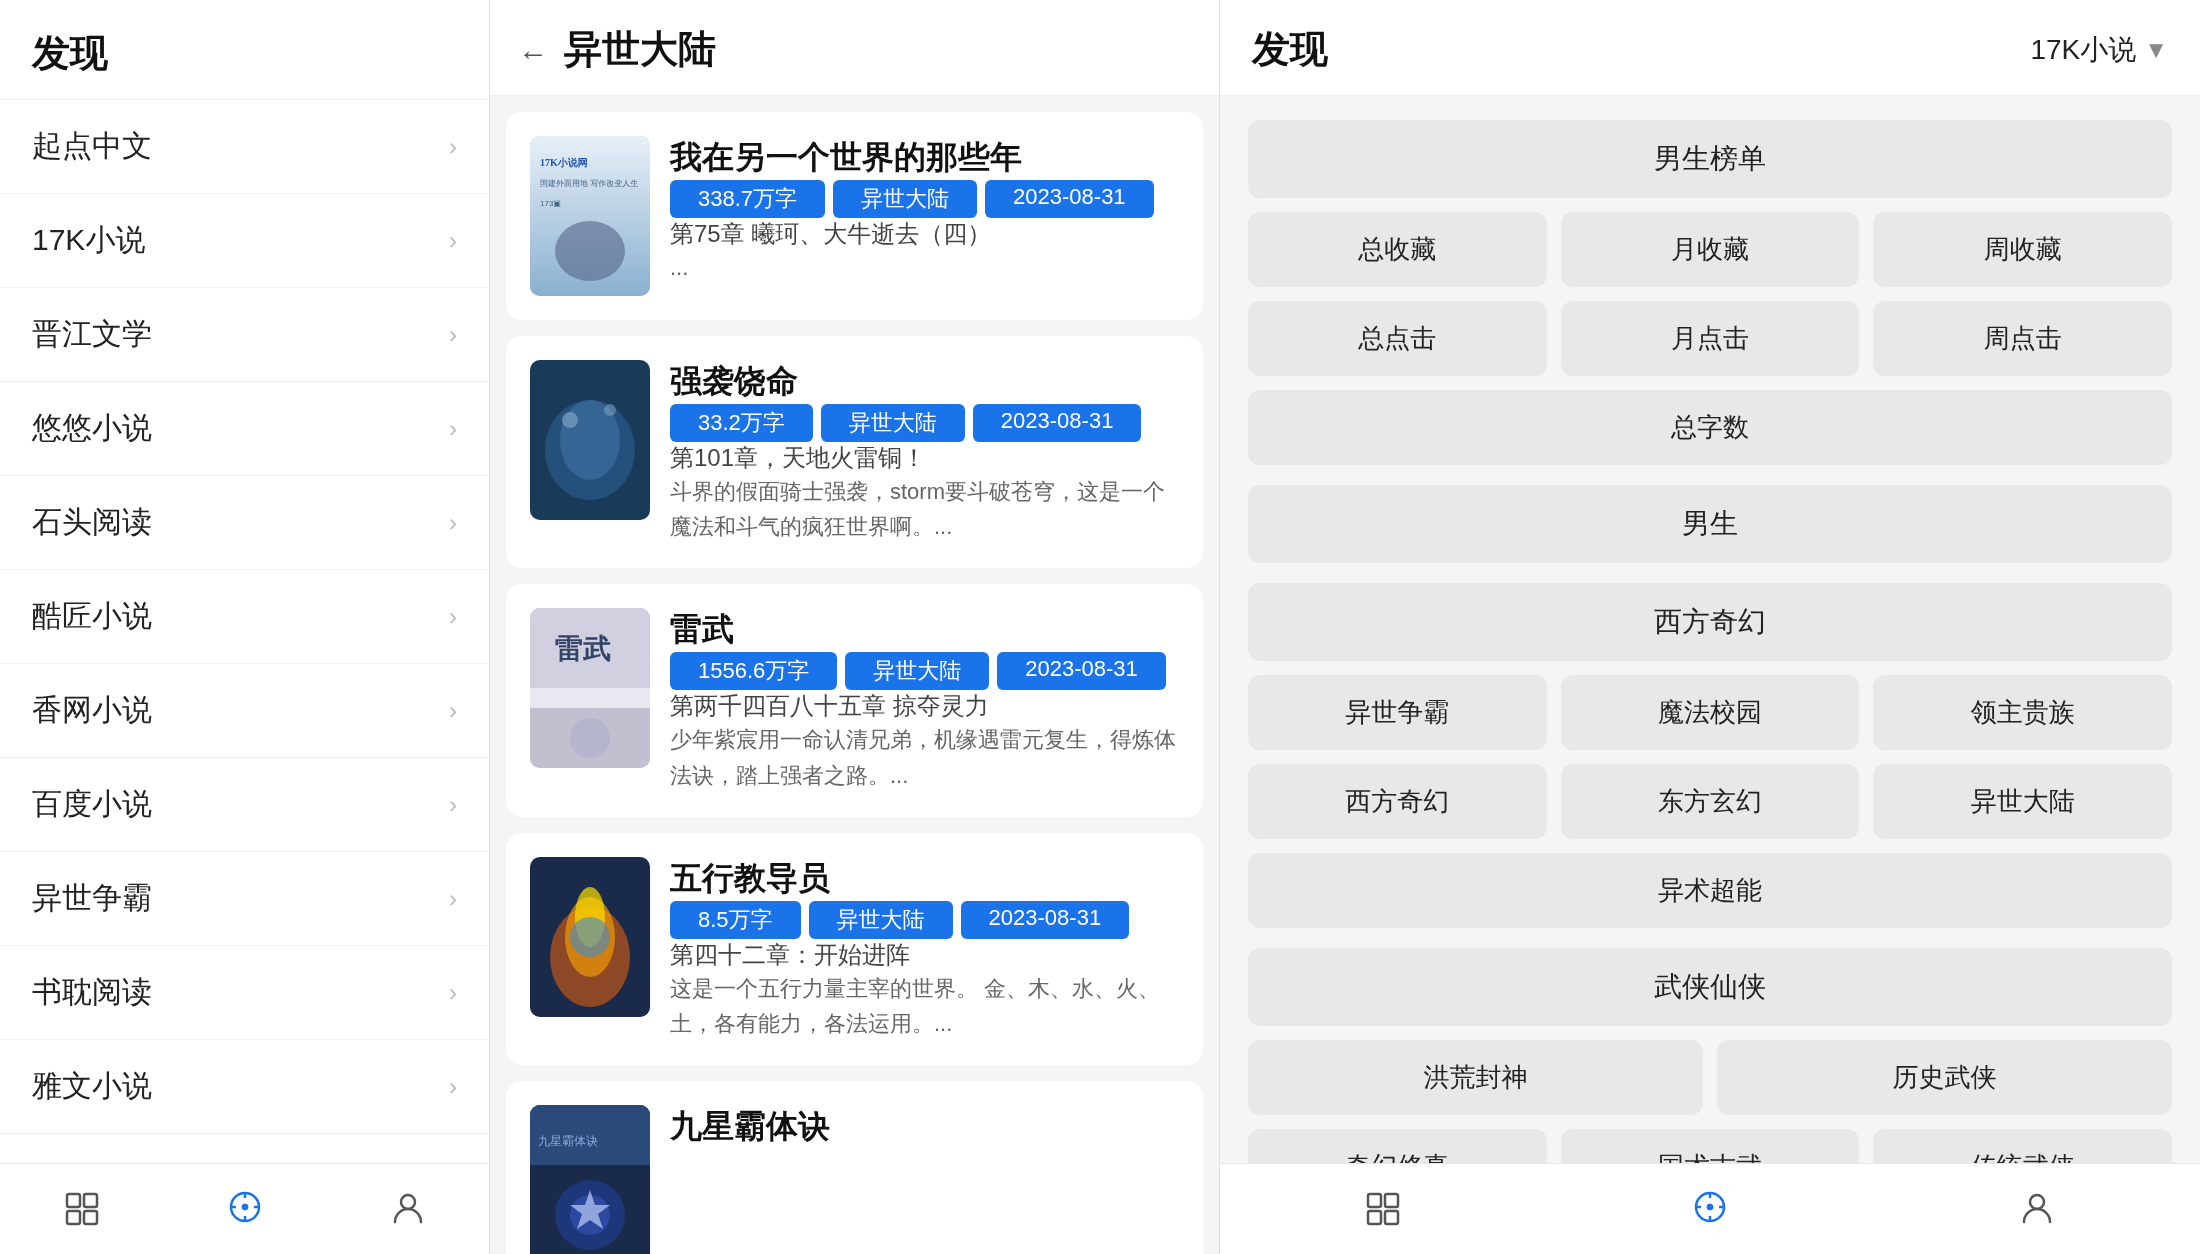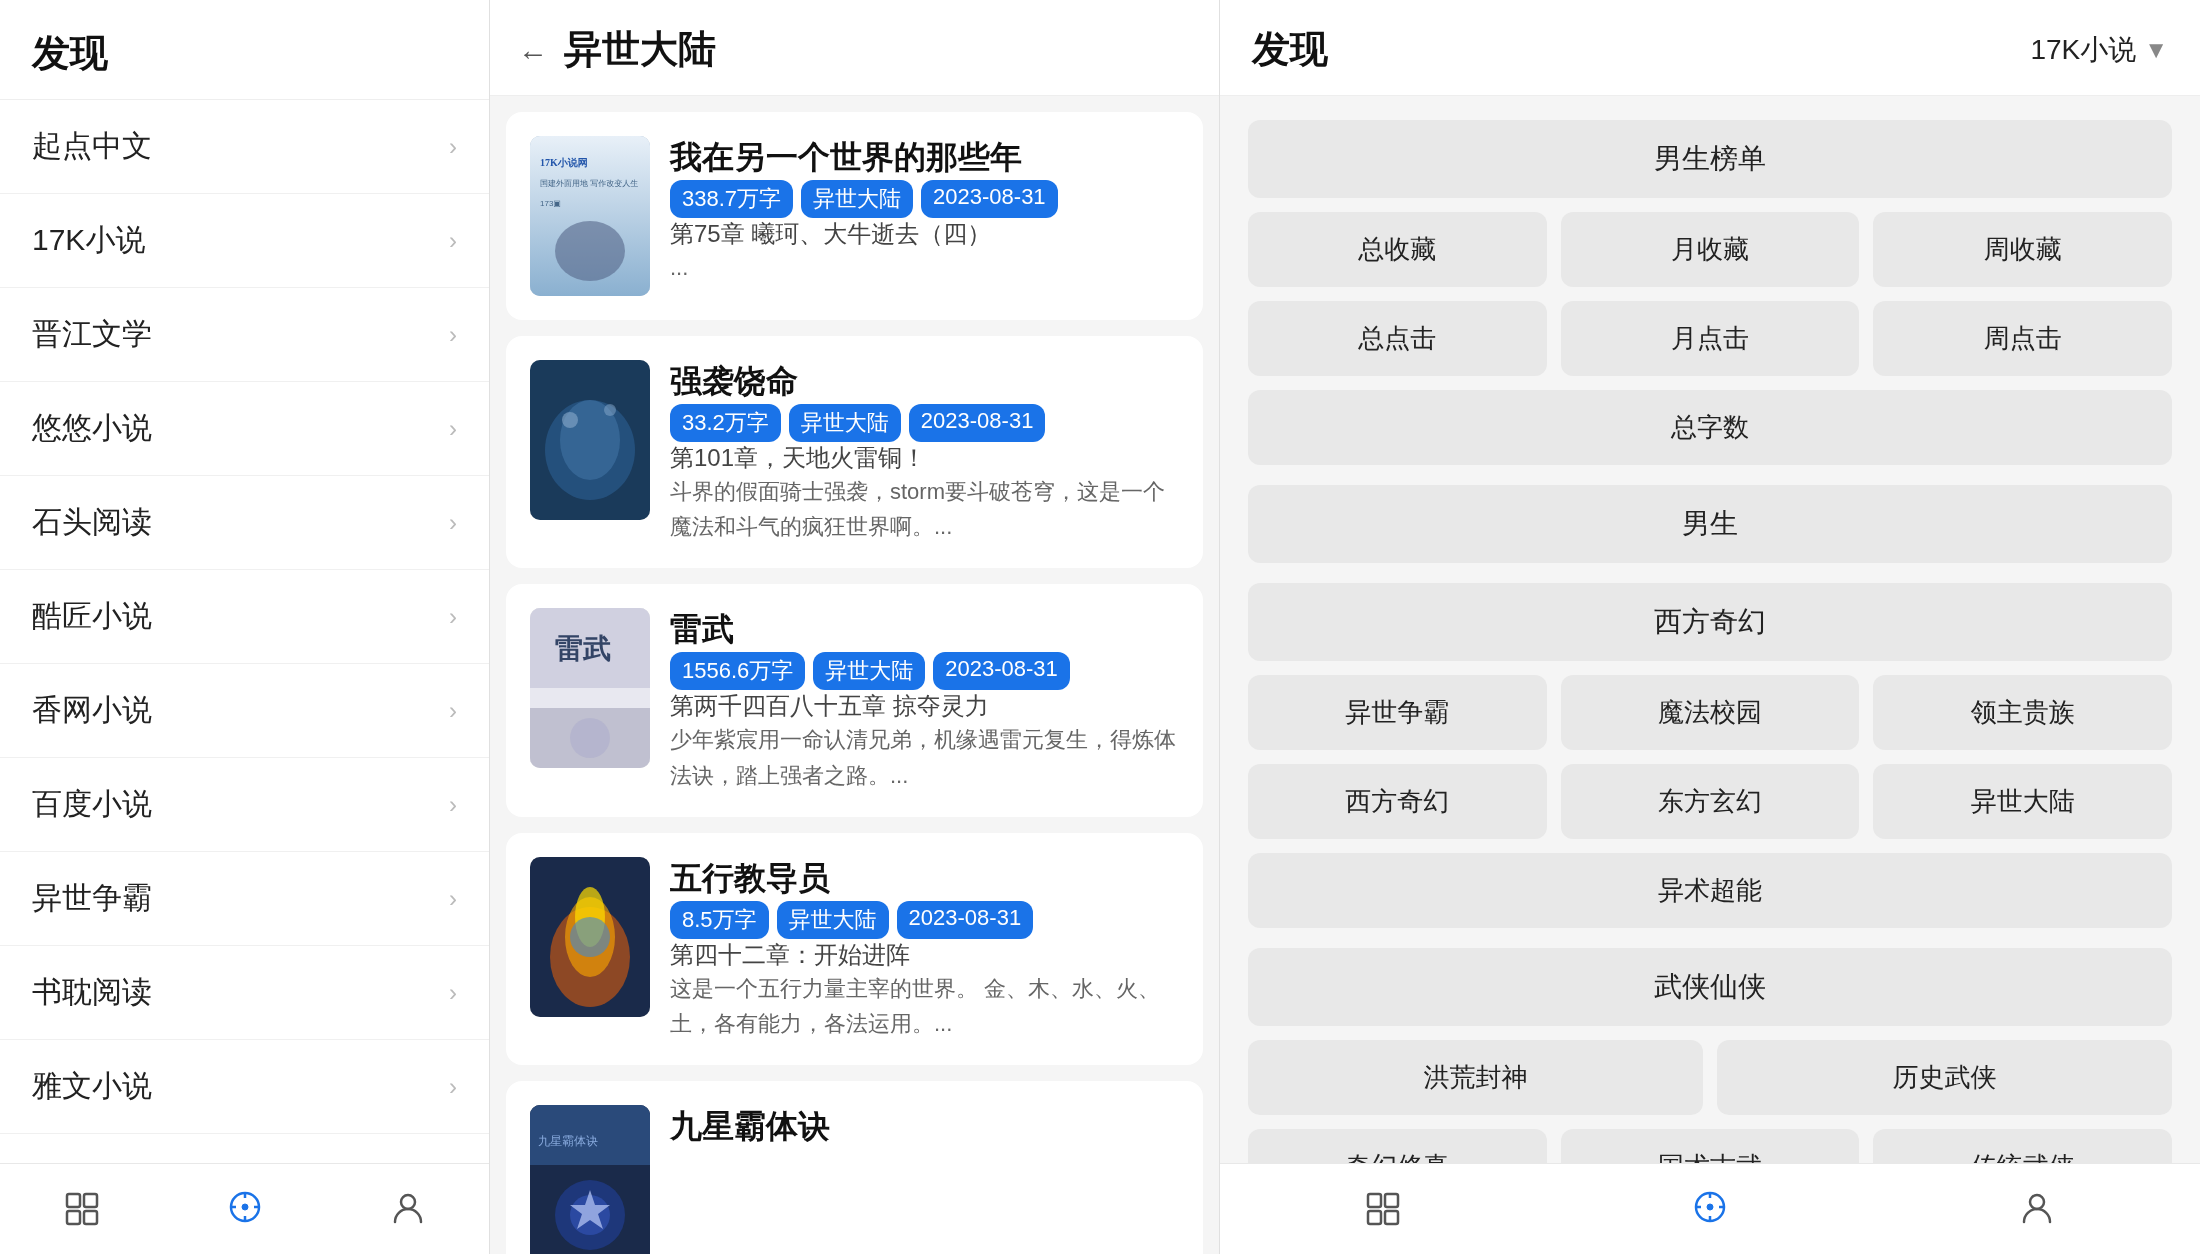--- a/index.html
+++ b/index.html
@@ -133,22 +133,22 @@
       font-size: 32px;
       font-weight: 600;
       color: #111;
     }
     .book-tags {
       display: flex;
       gap: 8px;
       flex-wrap: wrap;
     }
     .tag {
-      padding: 4px 12px;
-      border-radius: 12px;
+      padding: 4px 28px;
+      border-radius: 6px;
       font-size: 22px;
       font-weight: 500;
       text-align: center;
     }
     .tag-words { background: #1a73e8; color: #fff; }
     .tag-category { background: #1a73e8; color: #fff; }
     .tag-date { background: #1a73e8; color: #fff; }
     .book-chapter {
       font-size: 24px;
       color: #444;

